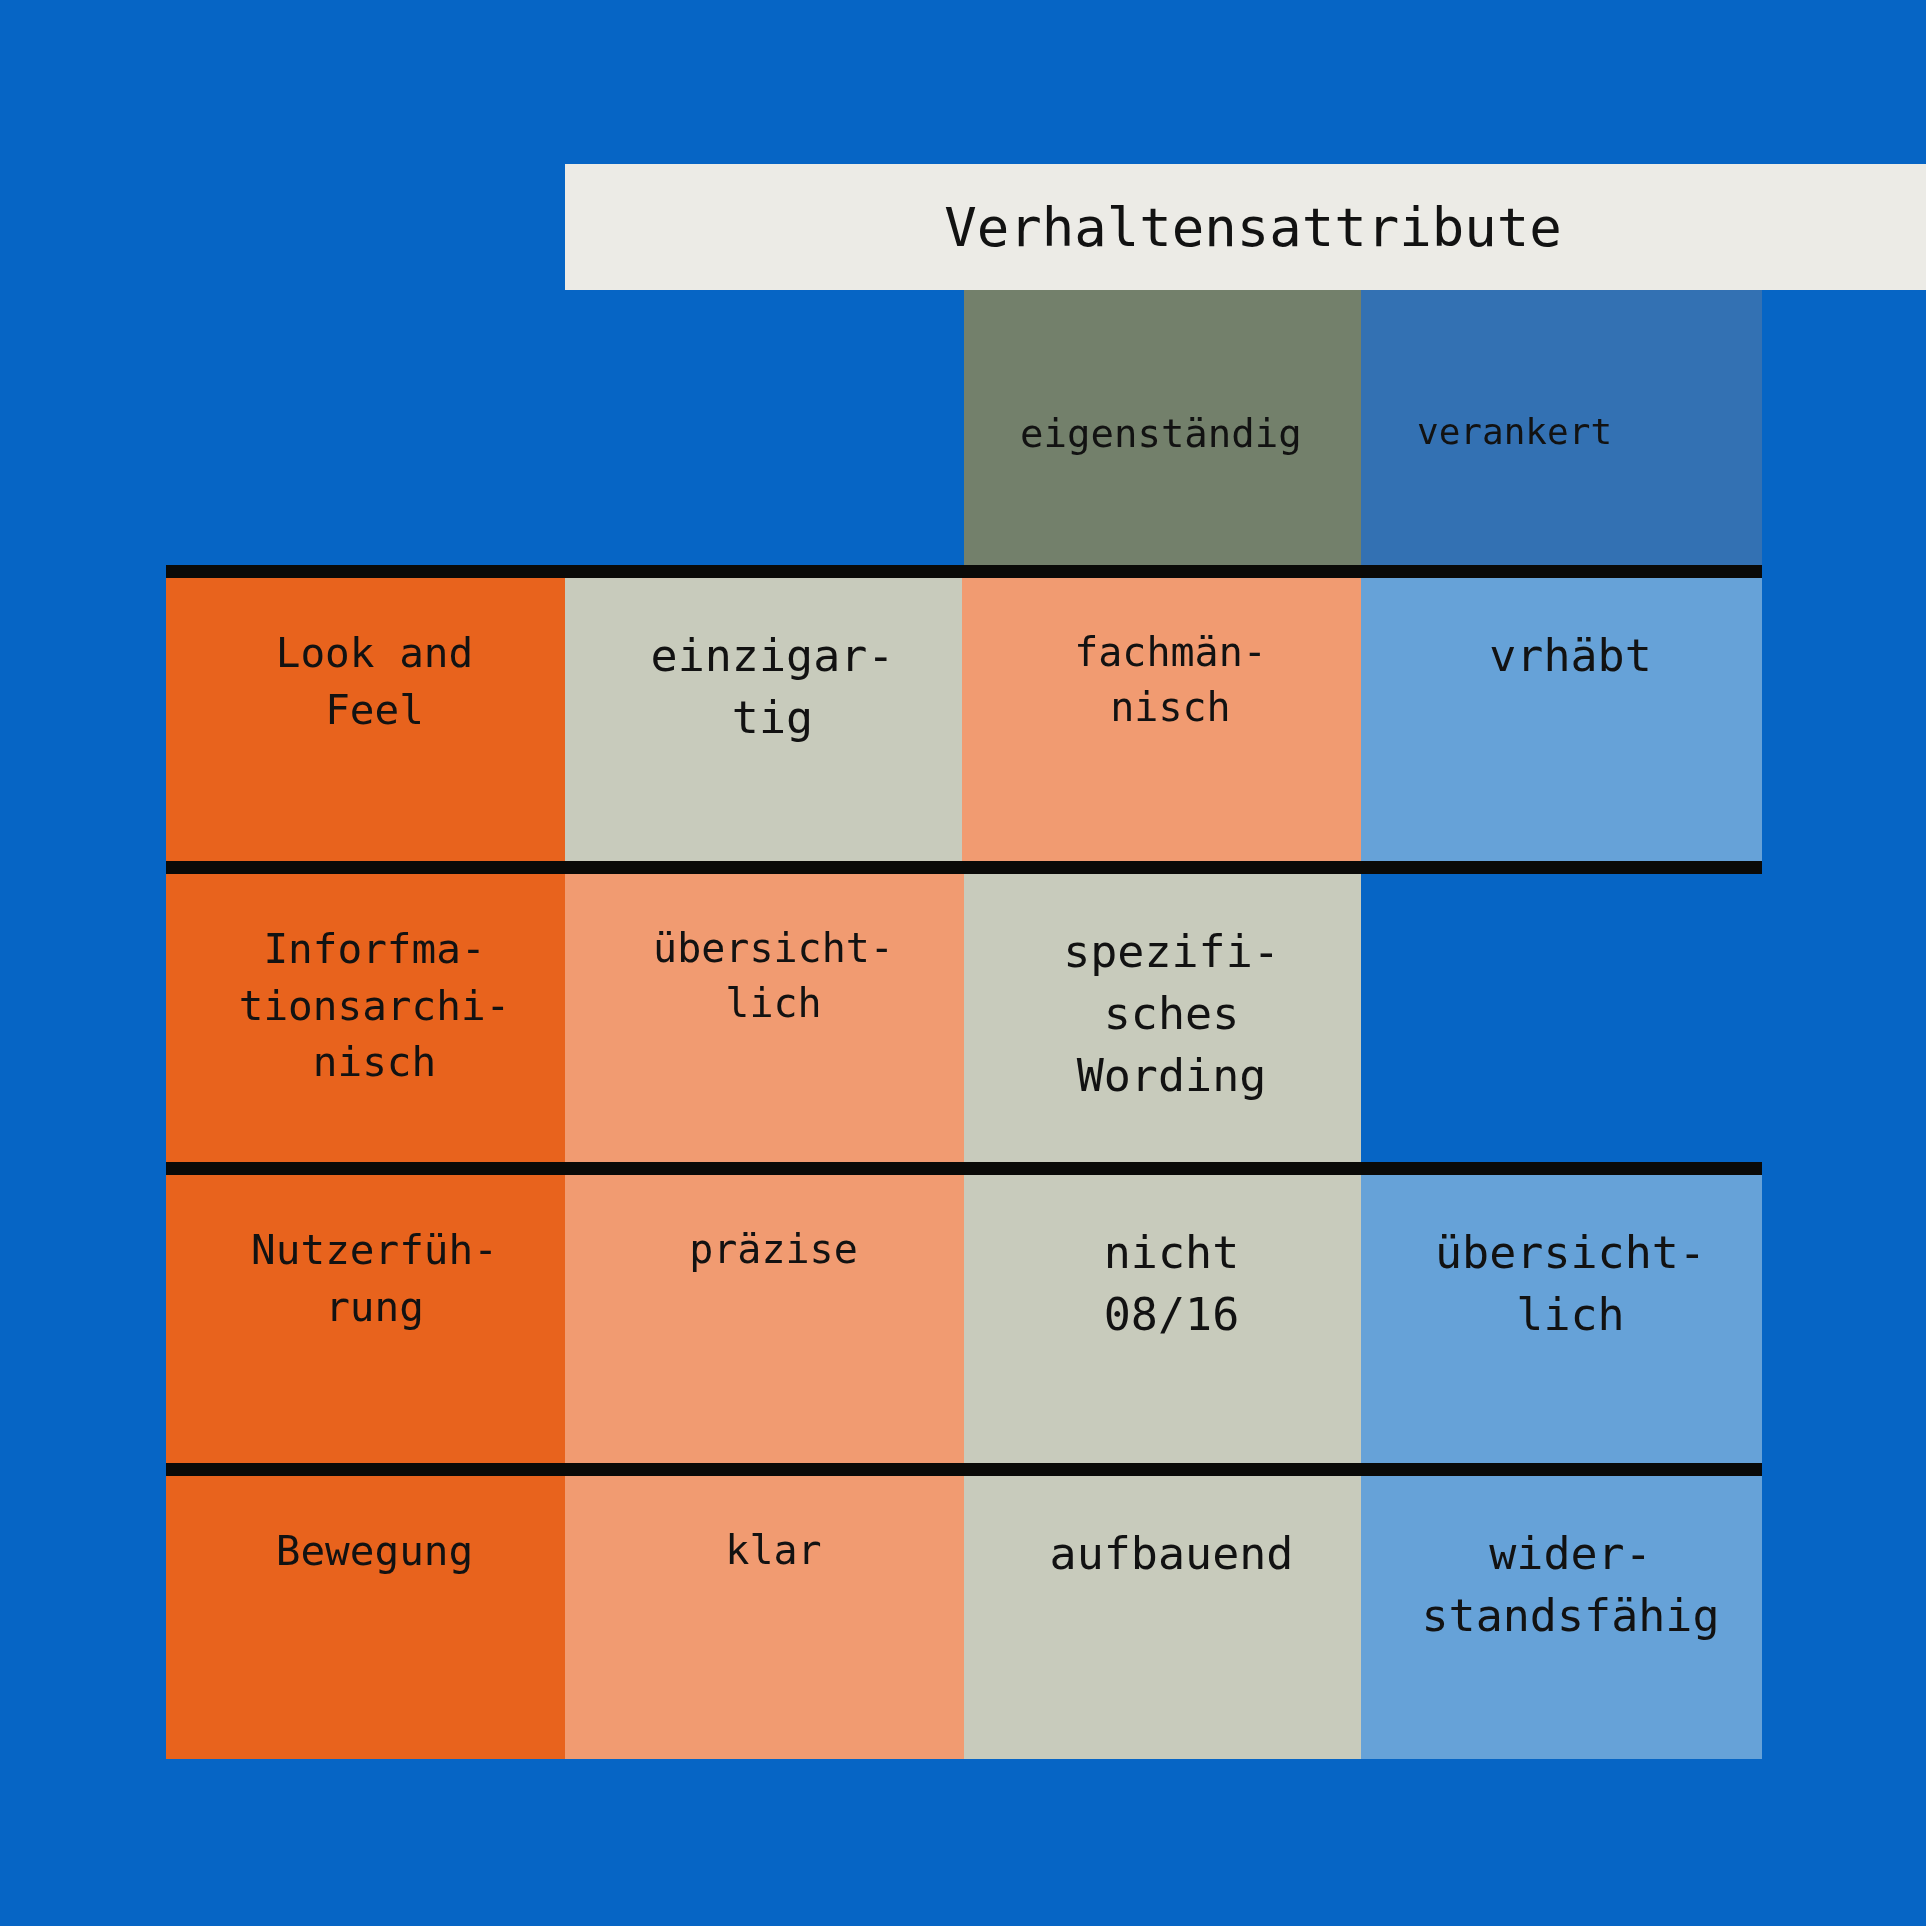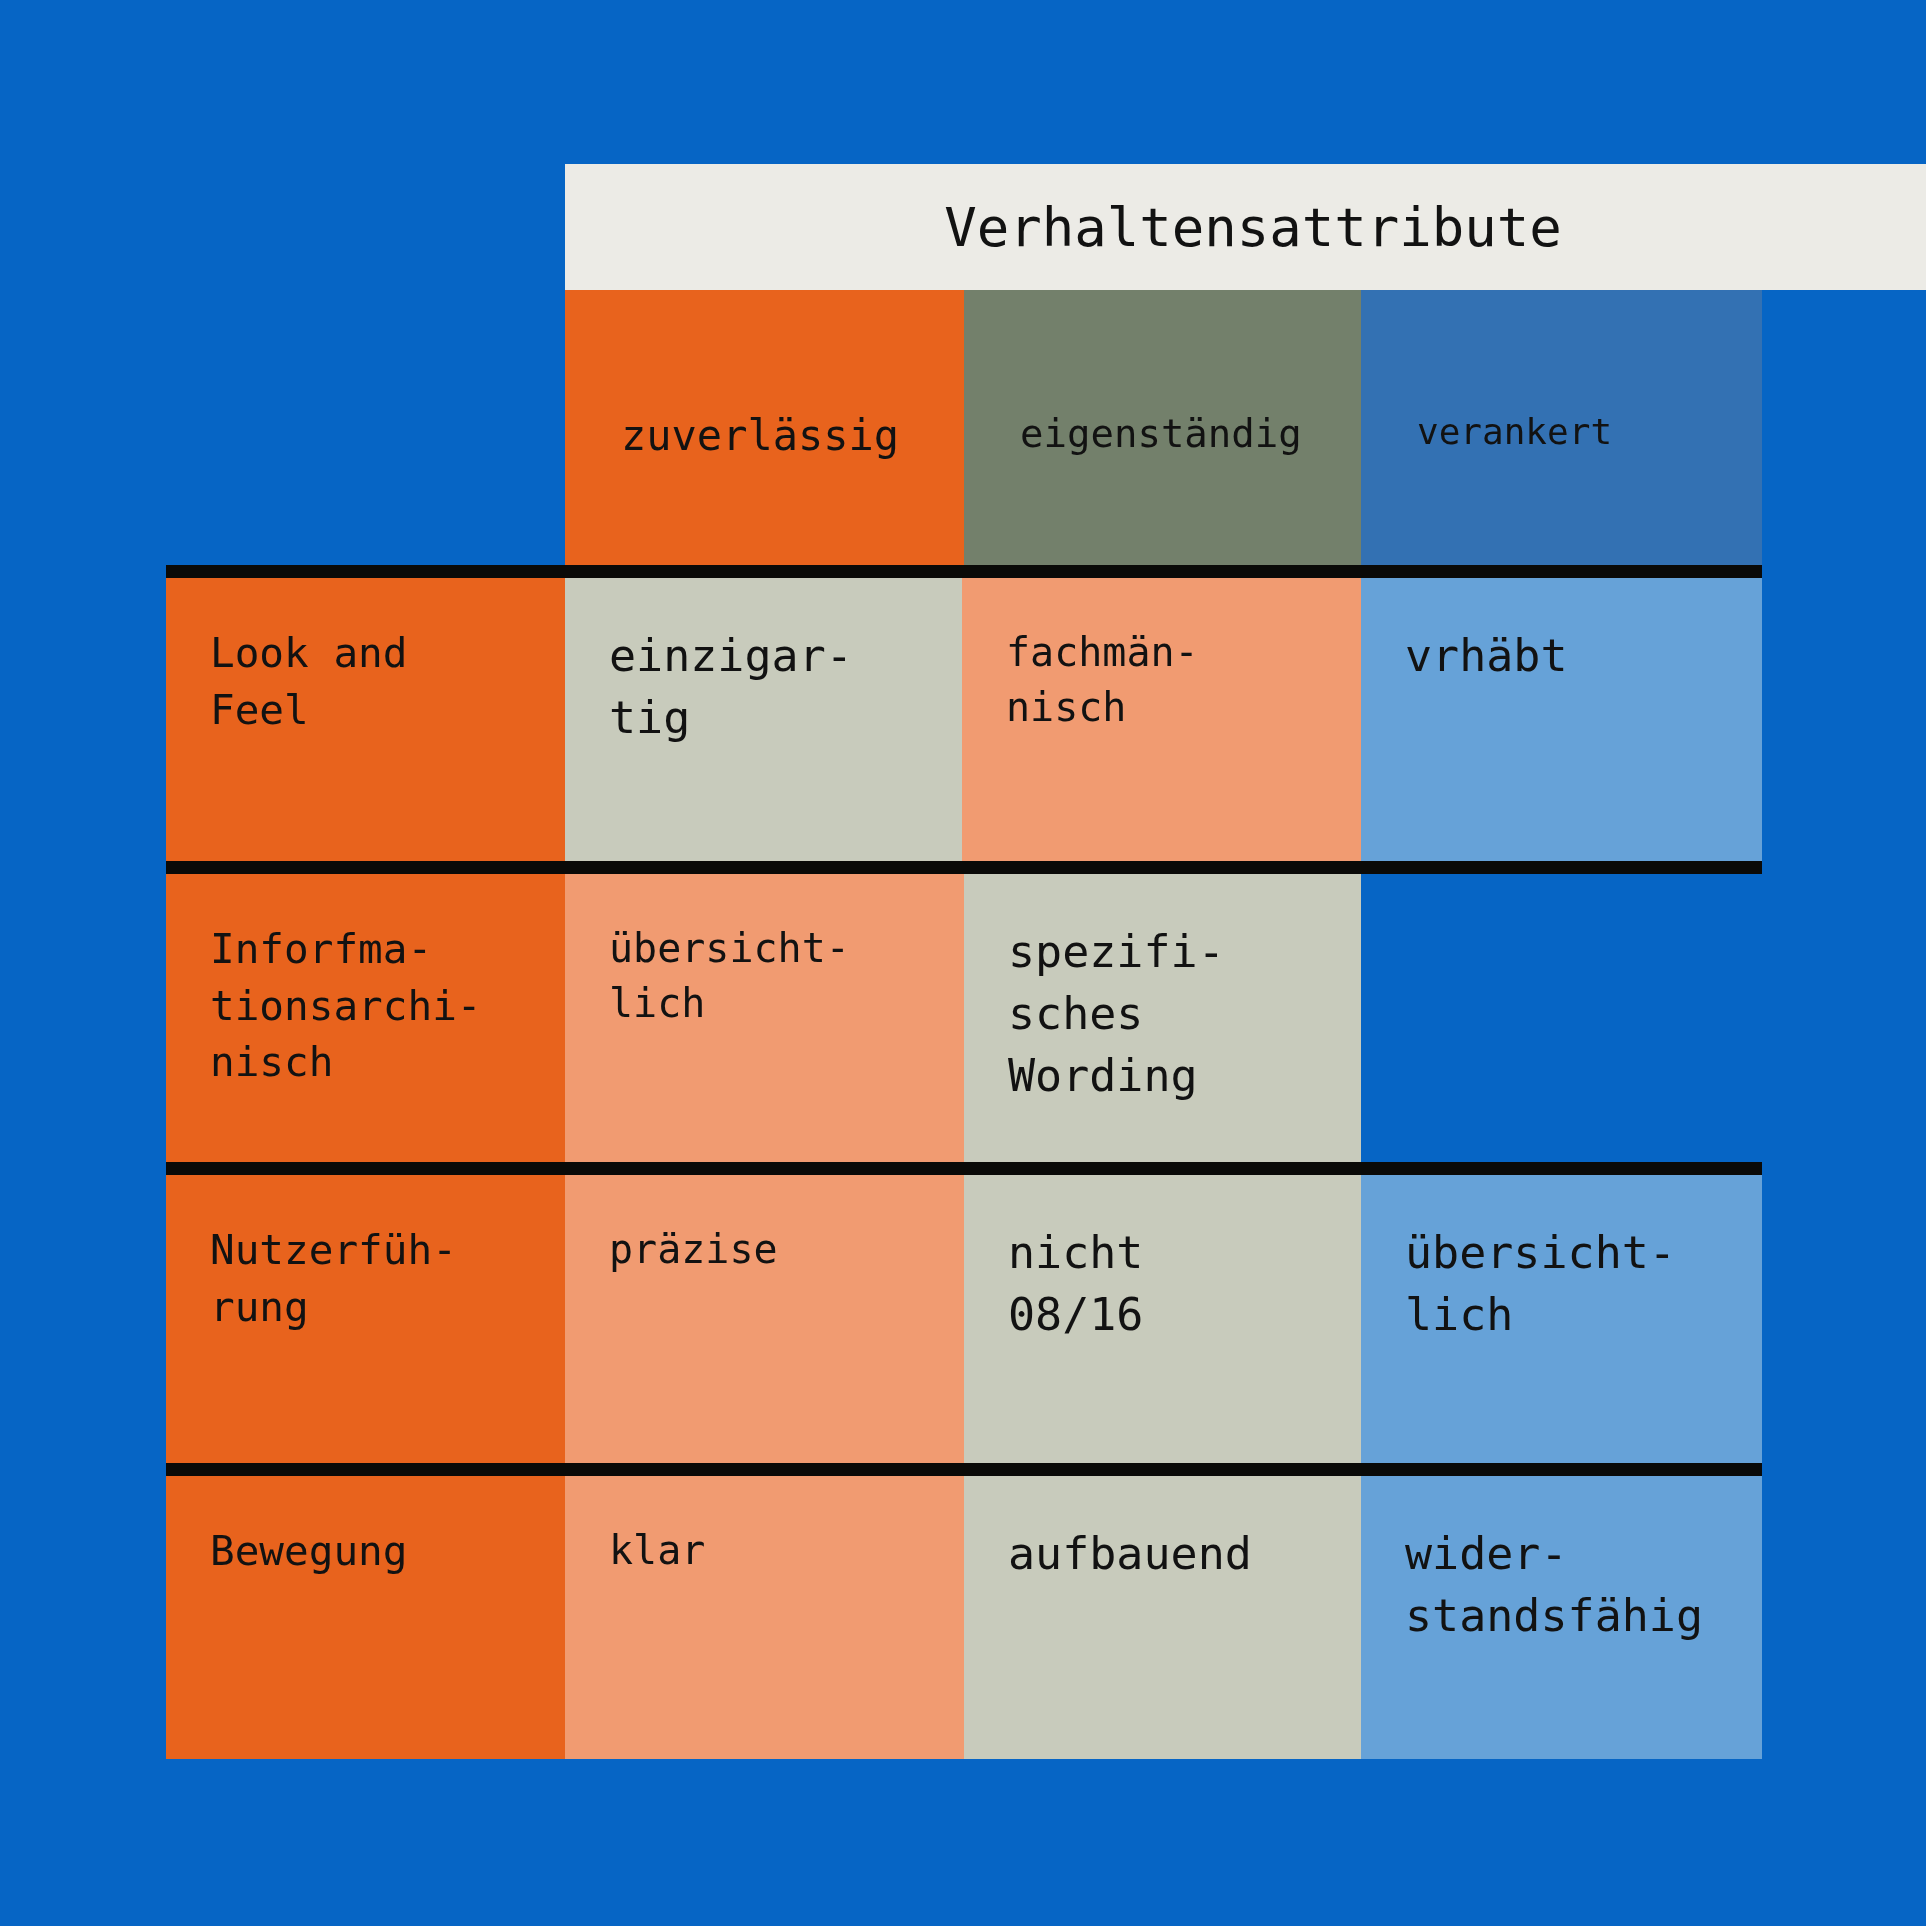--- a/index.html
+++ b/index.html
@@ -25,42 +25,39 @@
   .hdr-2{left:964px;width:444px;background:var(--col1-header,#73806b);}
   .hdr-3{left:1361px;width:401px;background:var(--col2-header,#3371b3);}
   .hdr-1 span{font-size:42px;}
   .hdr-2 span{font-size:39px;}
   .hdr-3 span{font-size:36px;}
   .body{position:absolute;left:166px;top:565px;width:1596px;}
   .divider{height:13px;background:var(--divider,#0a0a08);}
   .row{display:flex;}
   .row-1,.row-4{height:283px;}
   .row-2,.row-3{height:288px;}
-  .cell{box-sizing:border-box;padding:47px 26px 0 44px;overflow:hidden;}
+  .cell{box-sizing:border-box;padding:47px 26px 0 44px;overflow:hidden;text-align:center;}
   .cell span{display:block;white-space:pre-line;line-height:1.38;}
   .label-cell{width:399px;background:var(--row-label-column,#e8631d);}
   .col-a{width:399px;background:var(--col0-cell,#f19b71);}
   .col-b{width:397px;background:var(--col1-cell,#c8cbbc);}
   .col-c{width:401px;background:var(--col2-cell,#66a2d8);}
   .label-cell span{font-size:41px;}
   .col-a span{font-size:40px;}
   .col-b span,.col-c span{font-size:45px;}
 </style>
 </head>
 <body>
 
 <div class="canvas">
 
   <div class="title-bar">
     <span>Verhaltensattribute</span>
   </div>
 
-  <div class="hdr hdr-1">
-    <span>zuverlässig</span>
-  </div>
   <div class="hdr hdr-2">
     <span>eigenständig</span>
   </div>
   <div class="hdr hdr-3">
     <span>verankert</span>
   </div>
 
   <div class="body">
 
     <div class="divider"></div>

